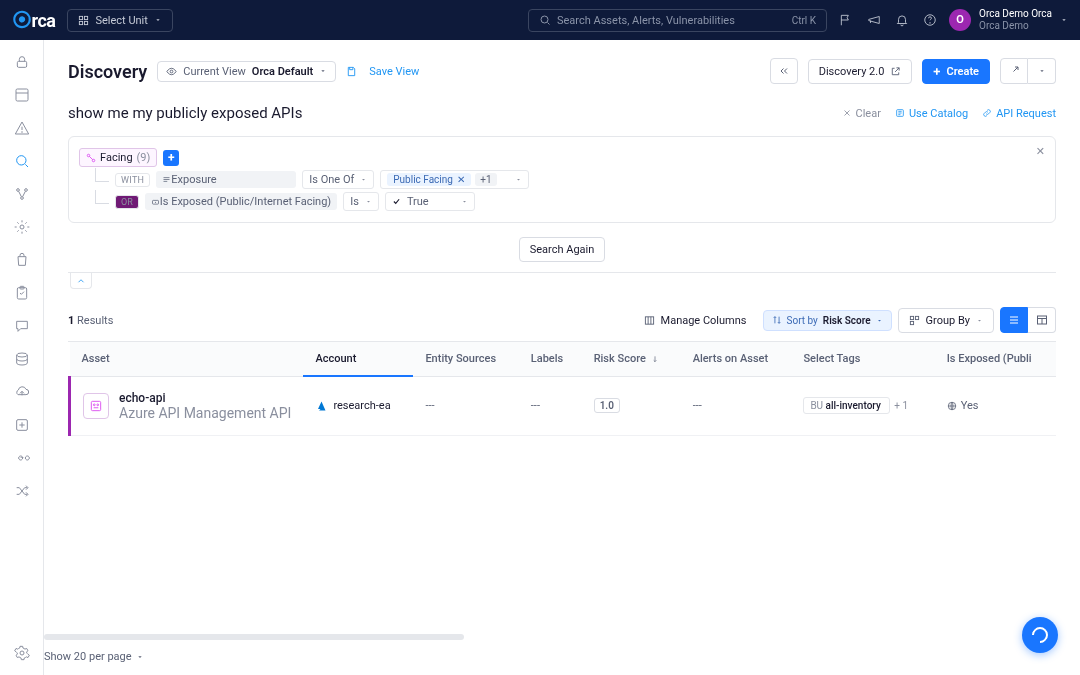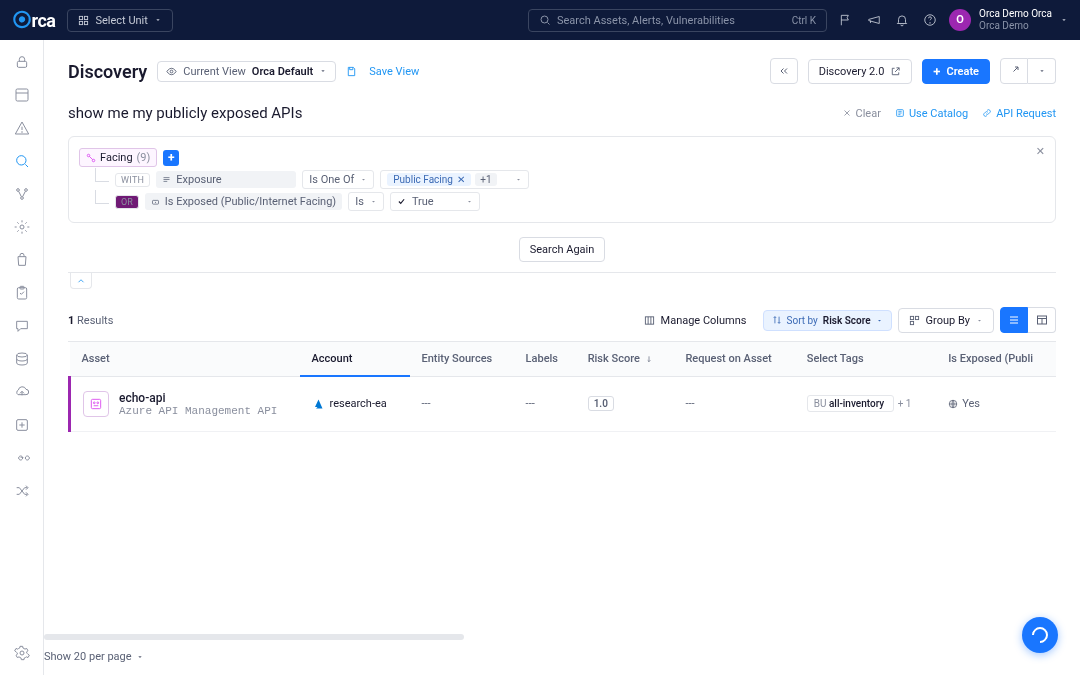--- a/index.html
+++ b/index.html
@@ -41,21 +41,21 @@
 .query-text { font-size: 15px; color: #1a1a2e; }
 .query-actions { display: flex; gap: 14px; font-size: 11px; }
 .query-actions span { display: flex; gap: 4px; align-items: center; cursor: pointer; }
 .link-blue { color: #2196f3; }
 .link-gray { color: #8a8f9e; }
 
 .filters-box { border: 1px solid #e5e7eb; border-radius: 6px; padding: 8px 10px; position: relative; font-size: 11px; }
 .filters-close { position: absolute; right: 10px; top: 8px; cursor: pointer; color: #8a8f9e; }
 .filter-line { display: flex; gap: 6px; align-items: center; margin: 3px 0; }
 .filter-tag { border: 1px solid #e0c5e8; background: #fdf5ff; border-radius: 3px; padding: 2px 6px; display: flex; gap: 4px; align-items: center; color: #1a1a2e; }
-.pill { background: #f1f3f6; border-radius: 3px; padding: 2px 6px; color: #5a6175; display: inline-flex; gap: 5px; align-items: center; }
+.pill { background: #f1f3f6; border-radius: 3px; padding: 2px 6px; color: #5a6175; display: inline-flex; align-items: center; }
 .pill-dd { border: 1px solid #e5e7eb; border-radius: 3px; padding: 2px 6px; background: #fff; cursor: pointer; display: inline-flex; gap: 6px; align-items: center; color: #5a6175; }
 .pill-tag { background: #eaf3ff; color: #3b6ab5; border-radius: 3px; padding: 1px 6px; font-size: 10px; display: inline-flex; gap: 4px; align-items: center; }
 .plus-badge { background: #f1f3f6; border-radius: 3px; padding: 1px 5px; font-size: 10px; color: #5a6175; }
 .connector { width: 14px; border-left: 1px solid #d9dce3; border-bottom: 1px solid #d9dce3; height: 14px; position: relative; top: -5px; margin-left: 8px; }
 .with-label { border: 1px solid #e5e7eb; border-radius: 3px; padding: 1px 5px; font-size: 9px; color: #8a8f9e; background: #fff; letter-spacing: 0.3px; }
 .or-label { border: 1px solid #e5e7eb; border-radius: 3px; padding: 1px 5px; font-size: 9px; color: #8a8f9e; background: #701a75; }
 .plus-btn { background: #1976ff; color: #fff; width: 16px; height: 16px; border-radius: 3px; display: inline-flex; align-items: center; justify-content: center; font-weight: 700; cursor: pointer; font-size: 12px; }
 
 .search-again-wrap { display: flex; justify-content: center; padding: 14px 0 10px 0; border-bottom: 1px solid #e5e7eb; }
 
@@ -74,21 +74,21 @@
 
 
 .table-wrap { border-top: 1px solid #e5e7eb; overflow-x: auto; }
 .table { width: 100%; border-collapse: collapse; font-size: 11px; }
 .table th { text-align: left; padding: 10px 12px; color: #5a6175; font-weight: 500; background: #fafbfc; border-bottom: 1px solid #e5e7eb; white-space: nowrap; }
 .table th.active { border-bottom: 2px solid #1976ff; color: #1a1a2e; }
 .table td { padding: 14px 12px; border-bottom: 1px solid #f0f1f4; color: #5a6175; white-space: nowrap; vertical-align: middle; }
 .asset-cell { display: flex; gap: 10px; align-items: center; }
 .asset-icon { width: 26px; height: 26px; border: 1px solid #e0c5e8; border-radius: 4px; display: flex; align-items: center; justify-content: center; color: #d946ef; }
 .asset-name { color: #1a1a2e; font-weight: 500; font-size: 12px; }
-.asset-sub { color: #8a8f9e; font-size: 11px; font-family: Liberation Mono, monospace; }
+.asset-sub { color: #8a8f9e; font-size: 14px; }
 .row-accent td:first-child { border-left: 3px solid #9c27b0; }
 .account-cell { display: flex; gap: 6px; align-items: center; color: #1a1a2e; }
 .azure-tri { width: 12px; height: 12px; }
 .risk-badge { border: 1px solid #d9dce3; border-radius: 3px; padding: 1px 5px; font-size: 10px; font-weight: 600; color: #5a6175; }
 .tag-chip { border: 1px solid #e5e7eb; border-radius: 3px; padding: 2px 6px; font-size: 10px; color: #5a6175; }
 .tag-chip span { color: #8a8f9e; }
 .exposed-cell { display: flex; gap: 4px; align-items: center; }
 
 .table-scroll { height: 6px; background: #e5e7eb; border-radius: 3px; margin: 4px 0; width: 420px; cursor: pointer; }
 .pager { font-size: 11px; color: #5a6175; padding: 6px 0; display: flex; gap: 4px; align-items: center; cursor: pointer; }
@@ -435,21 +435,21 @@
           <th style="width:230px">Asset</th>
           <th class="active" style="width:110px">Account</th>
           <th>Entity Sources</th>
           <th>Labels</th>
           <th>
             <span>Risk Score</span>
             <svg style="display:inline;vertical-align:middle;margin-left:2px" width="8" height="8" viewBox="0 0 24 24" fill="none" stroke="#5a6175" stroke-width="2">
                 <path d="M12 4v16M8 16l4 4 4-4"></path>
               </svg>
           </th>
-          <th>Request on Asset</th>
+          <th>Alerts on Asset</th>
           <th>Select Tags</th>
           <th>Is Exposed (Publi</th>
         </tr>
       </thead>
       <tbody>
         <tr class="row-accent">
           <td>
             <div class="asset-cell">
               <div class="asset-icon">
                 <svg width="14" height="14" viewBox="0 0 24 24" fill="none" stroke="#d946ef" stroke-width="1.5">

